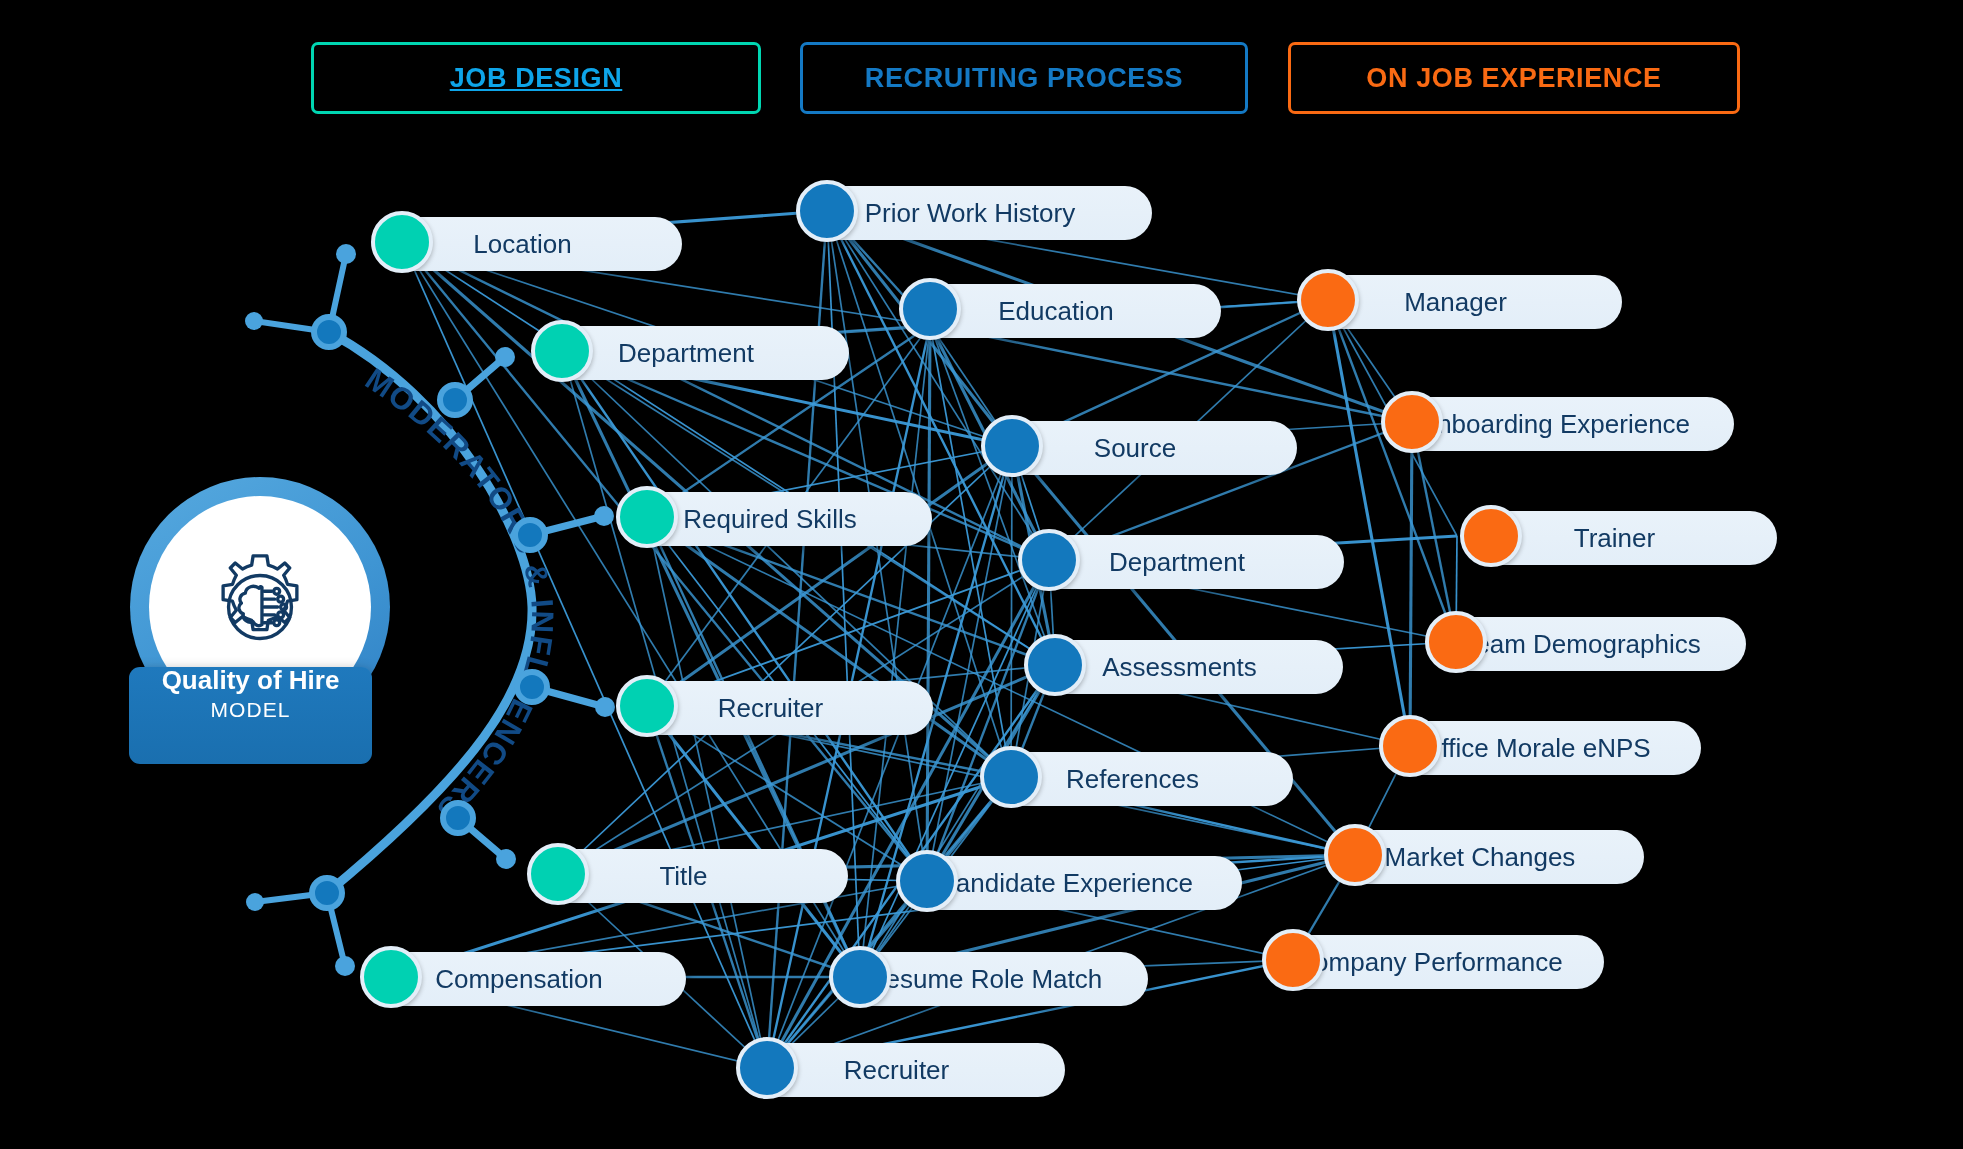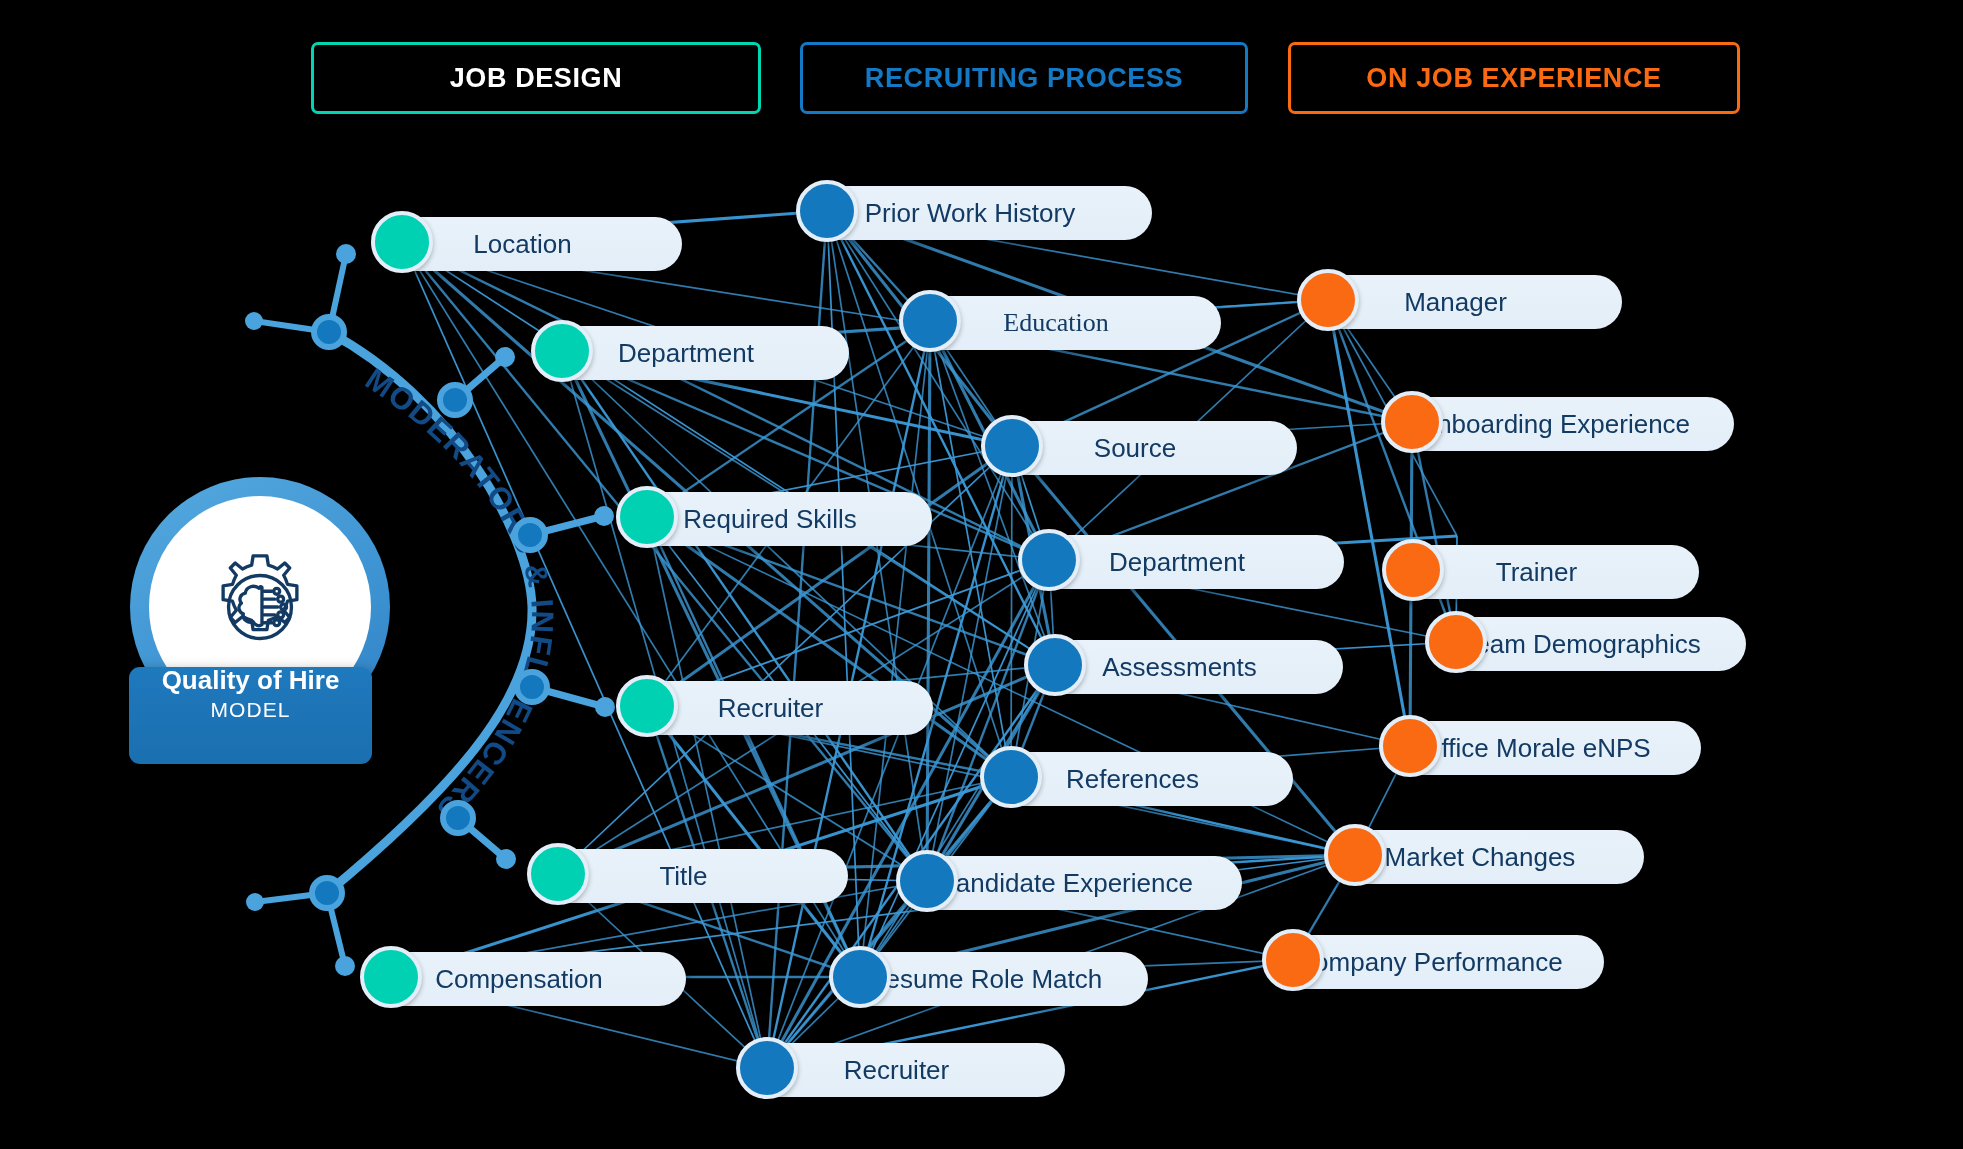--- a/index.html
+++ b/index.html
@@ -169,21 +169,21 @@
   .dot.cat-recruiting { background: #1378bd; }
   .dot.cat-onjob      { background: #fa6a13; }
 </style>
 </head>
 <body>
 
 <div id="stage">
 
   <div class="legend">
     <div class="legend-box" id="legend-0" style="border-color: rgb(0, 214, 178);">
-      <span class="legend-label" style="color: #ffffff;">JOB DESIGN</span>
+      <span class="legend-label" style="color: #0ea5e9; text-decoration: underline;">JOB DESIGN</span>
     </div>
     <div class="legend-box" id="legend-1" style="border-color: rgb(20, 121, 196);">
       <span class="legend-label" style="color: rgb(20, 121, 196);">RECRUITING PROCESS</span>
     </div>
     <div class="legend-box" id="legend-2" style="border-color: rgb(250, 106, 19);">
       <span class="legend-label" style="color: rgb(250, 106, 19);">ON JOB EXPERIENCE</span>
     </div>
   </div>
 
   <svg id="edges" viewBox="0 0 1963 1149">
@@ -369,41 +369,41 @@
         <div class="node-label">Prior Work History</div>
       </div>
       <div class="node" style="left: 375px; top: 217px; width: 307px;">
         <div class="dot cat-jobdesign"></div>
         <div class="node-label">Location</div>
       </div>
       <div class="node" style="left: 1301px; top: 275px; width: 321px;">
         <div class="dot cat-onjob"></div>
         <div class="node-label">Manager</div>
       </div>
-      <div class="node" style="left: 903px; top: 296px; width: 318px; font-family: Liberation Serif, serif;">
+      <div class="node" style="left: 903px; top: 284px; width: 318px;">
         <div class="dot cat-recruiting"></div>
         <div class="node-label">Education</div>
       </div>
       <div class="node" style="left: 535px; top: 326px; width: 314px;">
         <div class="dot cat-jobdesign"></div>
         <div class="node-label">Department</div>
       </div>
       <div class="node" style="left: 1385px; top: 397px; width: 349px;">
         <div class="dot cat-onjob"></div>
         <div class="node-label">Onboarding Experience</div>
       </div>
       <div class="node" style="left: 985px; top: 421px; width: 312px;">
         <div class="dot cat-recruiting"></div>
         <div class="node-label">Source</div>
       </div>
       <div class="node" style="left: 620px; top: 492px; width: 312px;">
         <div class="dot cat-jobdesign"></div>
         <div class="node-label">Required Skills</div>
       </div>
-      <div class="node" style="left: 1386px; top: 511px; width: 313px; margin-top: 34px;">
+      <div class="node" style="left: 1464px; top: 511px; width: 313px;">
         <div class="dot cat-onjob"></div>
         <div class="node-label">Trainer</div>
       </div>
       <div class="node" style="left: 1022px; top: 535px; width: 322px;">
         <div class="dot cat-recruiting"></div>
         <div class="node-label">Department</div>
       </div>
       <div class="node" style="left: 1429px; top: 617px; width: 317px;">
         <div class="dot cat-onjob"></div>
         <div class="node-label">Team Demographics</div>

